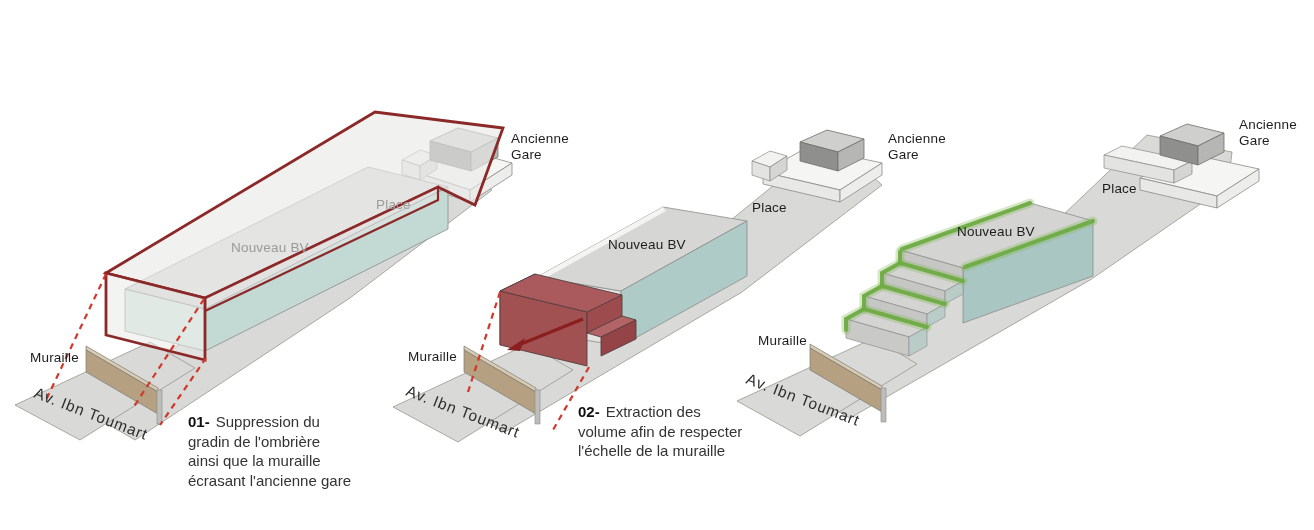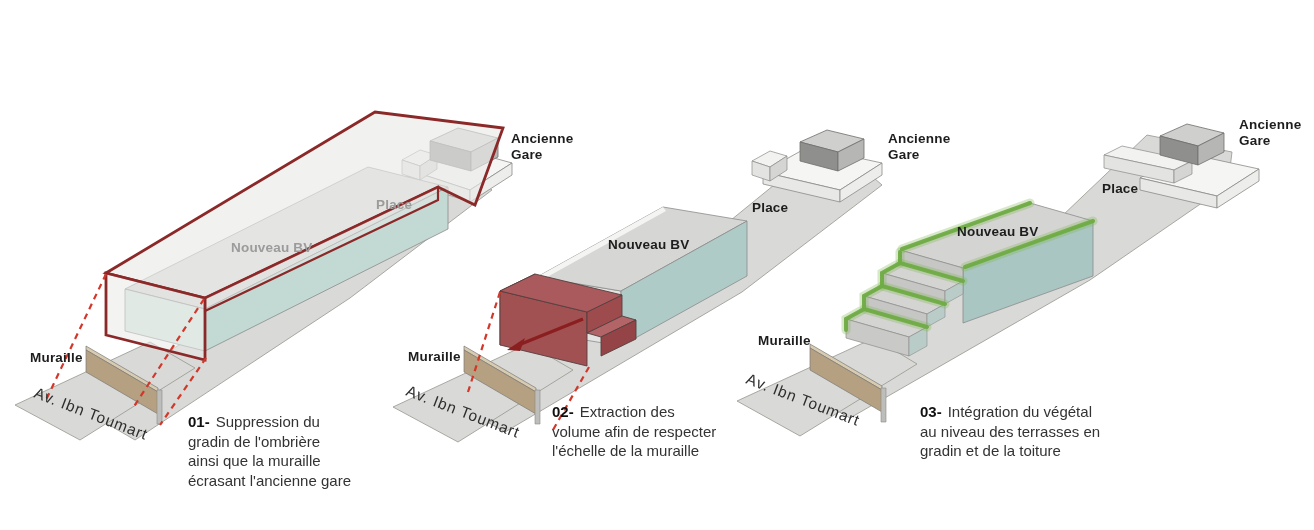--- a/index.html
+++ b/index.html
@@ -2,21 +2,21 @@
 <html><head>
 <meta charset="utf-8">
 <style>
   html,body{margin:0;padding:0;background:#ffffff;}
   .stage{
     position:relative;width:1314px;height:530px;background:#ffffff;overflow:hidden;
     font-family:"Liberation Sans","DejaVu Sans",sans-serif;
   }
   .stage svg{position:absolute;left:0;top:0;}
   .lbl{
-    position:absolute;font-size:13.5px;font-weight:bold;color:#1d1d1d;
+    position:absolute;font-size:13.5px;font-weight:normal;color:#1d1d1d;
     line-height:1.2;letter-spacing:.2px;white-space:pre-line;
   }
   .lbl.gray{color:#9b9b9b;}
   .lbl.gare{width:72px;}
   .street{
     position:absolute;font-size:15.5px;font-weight:400;color:#2e2e2e;
     letter-spacing:.9px;white-space:nowrap;
     transform:rotate(21deg);transform-origin:0 0;
   }
   .caption{position:absolute;font-size:15px;line-height:19.5px;color:#333;}
@@ -156,32 +156,26 @@
     <div class="cap-line">gradin de l'ombrière</div>
     <div class="cap-line">ainsi que la muraille</div>
     <div class="cap-line">écrasant l'ancienne gare</div>
   </div>
 
   <div class="lbl gare" style="left:888px;top:131px;">Ancienne Gare</div>
   <div class="lbl" style="left:752px;top:200px;">Place</div>
   <div class="lbl" style="left:608px;top:237px;">Nouveau BV</div>
   <div class="lbl" style="left:408px;top:349px;">Muraille</div>
   <div class="street" style="left:410px;top:382px;">Av. Ibn Toumart</div>
-  <div class="caption" style="left:552px;top:402px;">
+  <div class="caption" style="left:578px;top:402px;">
     <div class="cap-line"><span class="cap-num">02-</span><span>Extraction des</span></div>
     <div class="cap-line">volume afin de respecter</div>
     <div class="cap-line">l'échelle de la muraille</div>
 
   </div>
 
   <div class="lbl gare" style="left:1239px;top:117px;">Ancienne Gare</div>
   <div class="lbl" style="left:1102px;top:181px;">Place</div>
   <div class="lbl" style="left:957px;top:224px;">Nouveau BV</div>
   <div class="lbl" style="left:758px;top:333px;">Muraille</div>
   <div class="street" style="left:750px;top:370px;">Av. Ibn Toumart</div>
-  <div class="caption" style="left:920px;top:402px;">
-    <div class="cap-line"><span class="cap-num">03-</span><span>Intégration du végétal</span></div>
-    <div class="cap-line">au niveau des terrasses en</div>
-    <div class="cap-line">gradin et de la toiture</div>
-
-  </div>
 
 </div>
 
 </body></html>

